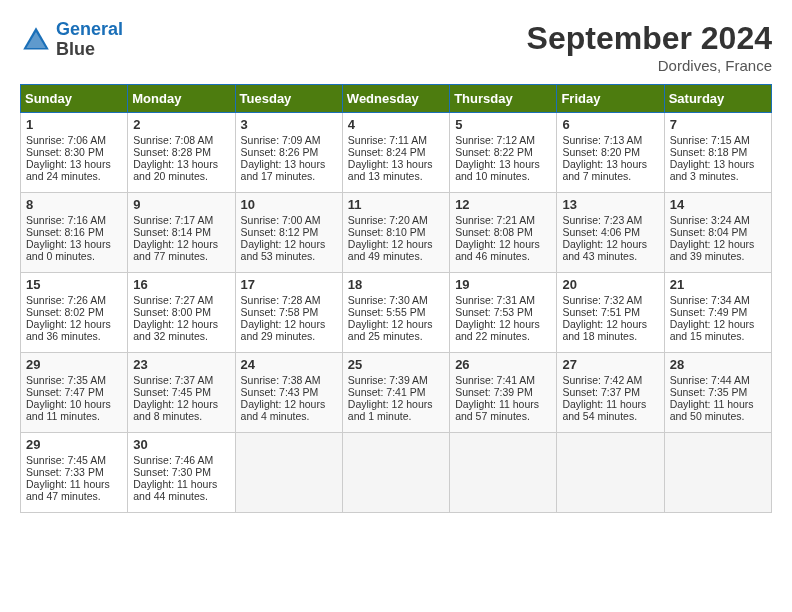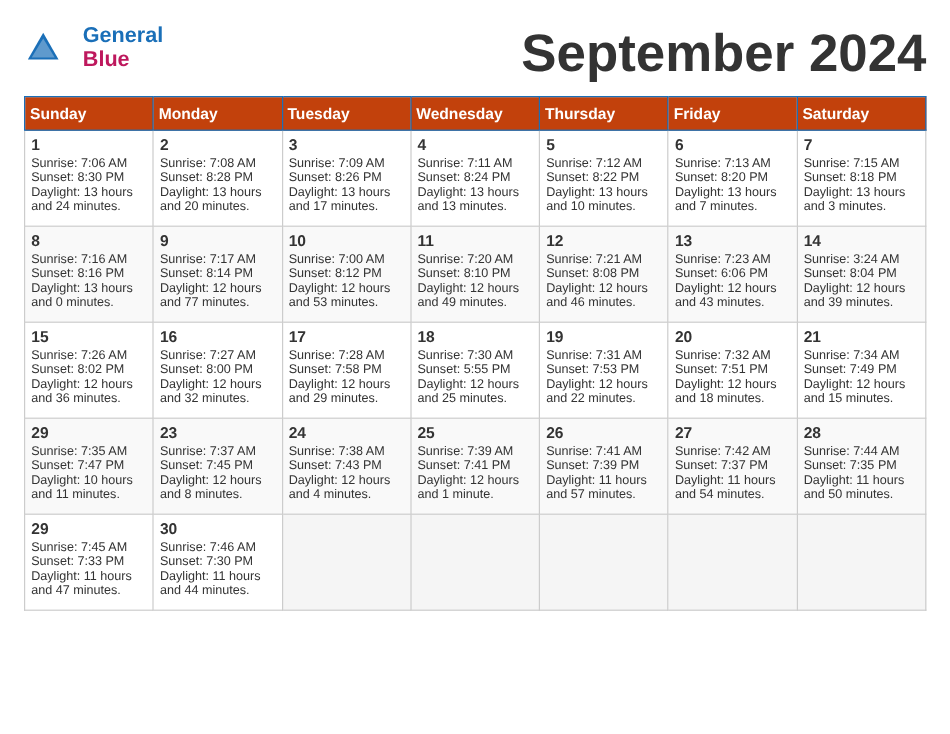--- a/index.html
+++ b/index.html
@@ -12,54 +12,54 @@
     }
     .header {
       display: flex;
       justify-content: space-between;
       align-items: flex-start;
       margin-bottom: 10px;
     }
     .logo {
       display: flex;
       align-items: center;
-      gap: 17px;
+      gap: 4px;
     }
     .logo-text {
       font-size: 18px;
       font-weight: bold;
       color: #333;
       line-height: 1.1;
     }
     .logo-text span {
       color: #1a6fb8;
     }
     .logo-icon {
       width: 32px;
       height: 32px;
     }
     .title-block {
       text-align: right;
     }
     .month-title {
-      font-size: 44px;
+      font-size: 32px;
       font-weight: bold;
       color: #333;
     }
     .location {
       font-size: 15px;
       color: #555;
     }
     table {
       width: 100%;
       border-collapse: collapse;
       table-layout: fixed;
     }
     th {
-      background: #c2410c;
+      background: #4d7c0f;
       color: #fff;
       font-size: 13px;
       font-weight: bold;
       padding: 6px 4px;
       text-align: left;
       border: 1px solid #1a6fb8;
     }
     td {
       vertical-align: top;
       border: 1px solid #ccc;
@@ -86,25 +86,26 @@
 <body>
 
 <div class="header">
   <div class="logo">
     <svg class="logo-icon" viewBox="0 0 40 40">
       <polygon points="20,4 36,32 4,32" fill="#1a6fb8"></polygon>
       <polygon points="20,10 32,30 8,30" fill="#fff" opacity="0.3"></polygon>
     </svg>
     <div class="logo-text">
       <span>General</span><br>
-      <span style="color:#be185d;">Blue</span>
+      <span style="color:#404040;">Blue</span>
     </div>
   </div>
   <div class="title-block">
     <div class="month-title">September 2024</div>
+    <div class="location">Dordives, France</div>
   </div>
 </div>
 
 <table>
   <thead>
     <tr>
     <th>Sunday</th>
         <th>Monday</th>
         <th>Tuesday</th>
         <th>Wednesday</th>
@@ -185,21 +186,21 @@
         </td>
         <td>
           <span class="day-num">12</span>
           <div>Sunrise: 7:21 AM</div>
           <div>Sunset: 8:08 PM</div>
           <div>Daylight: 12 hours and 46 minutes.</div>
         </td>
         <td>
           <span class="day-num">13</span>
           <div>Sunrise: 7:23 AM</div>
-          <div>Sunset: 6:06 PM</div>
+          <div>Sunset: 4:06 PM</div>
           <div>Daylight: 12 hours and 43 minutes.</div>
         </td>
         <td>
           <span class="day-num">14</span>
           <div>Sunrise: 3:24 AM</div>
           <div>Sunset: 8:04 PM</div>
           <div>Daylight: 12 hours and 39 minutes.</div>
         </td>
       </tr>
       <tr>

